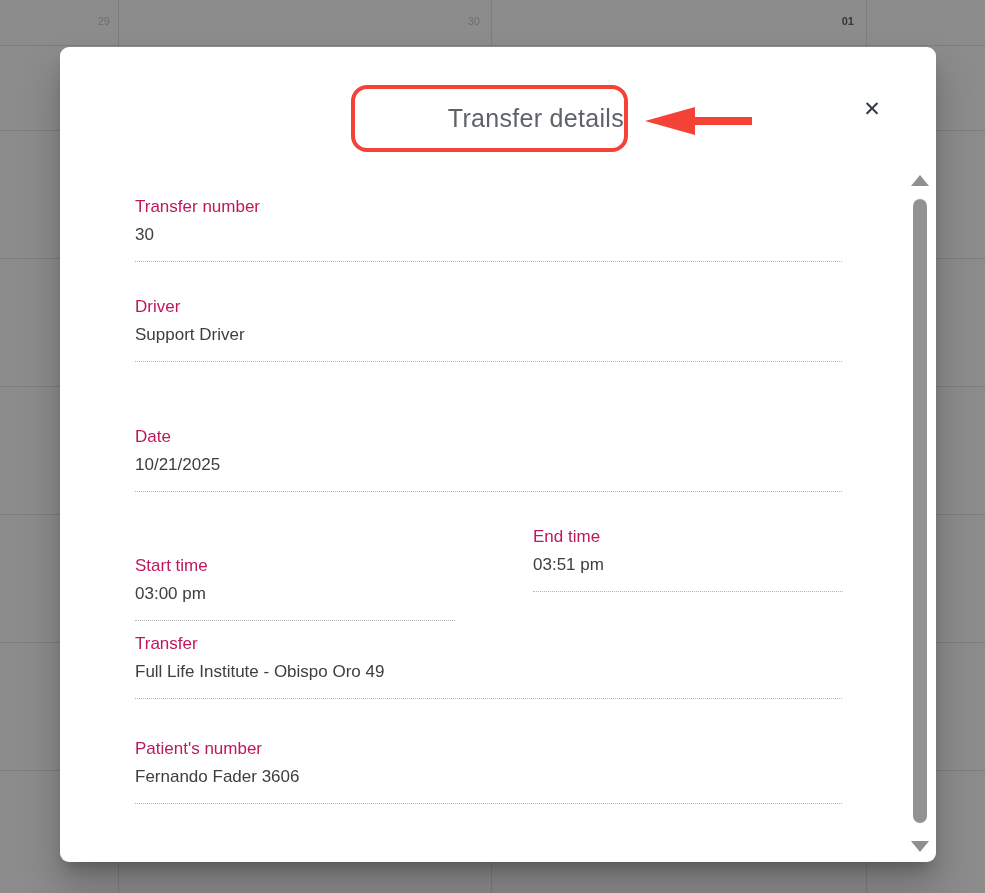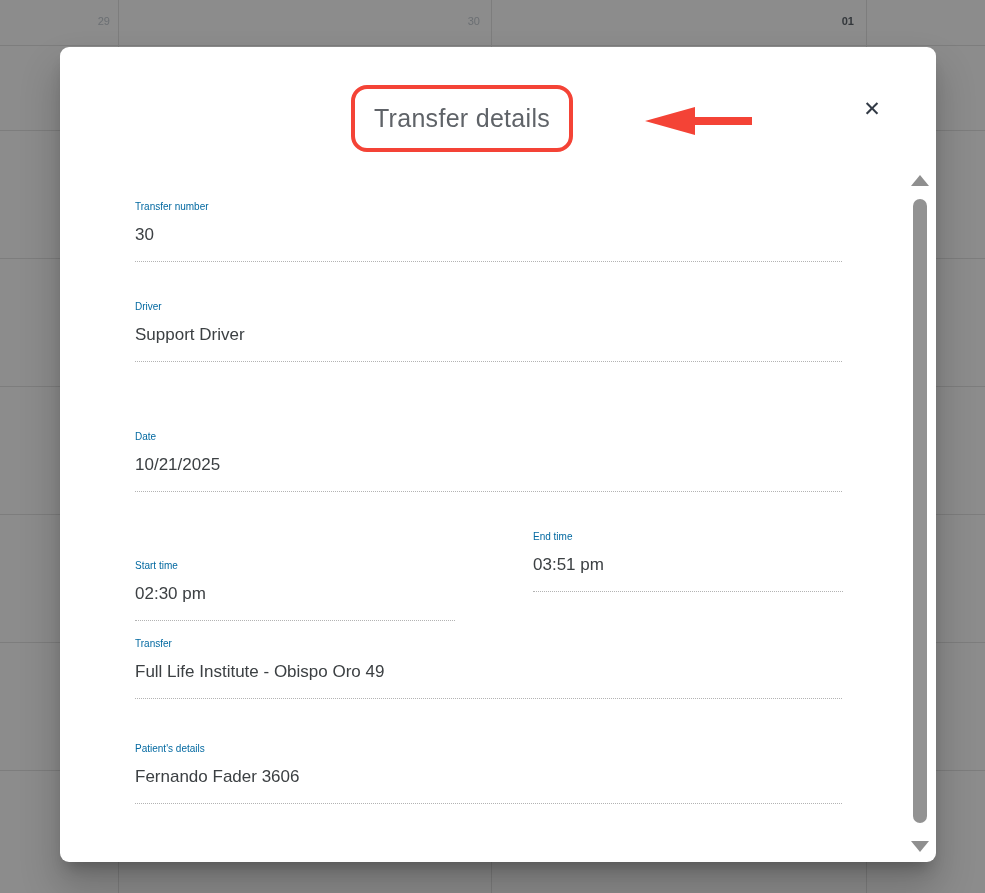--- a/index.html
+++ b/index.html
@@ -15,23 +15,23 @@
   .cal-date{position:absolute;top:15px;font-size:11px;color:#6b6f73;}
   .cal-date.today{color:#33373b;font-weight:bold;}
 
   
   .modal{
     position:absolute;left:60px;top:47px;width:876px;height:815px;
     background:#ffffff;border-radius:9px;
     box-shadow:0 11px 15px -7px rgba(0,0,0,.25), 0 24px 38px 3px rgba(0,0,0,.2);
   }
   .title-box{
-    position:absolute;left:291px;top:38px;width:222px;height:67px;
+    position:absolute;left:291px;top:38px;width:277px;height:67px;
     border:4px solid var(--accent,#f44336);border-radius:16px;
-    display:flex;align-items:center;justify-content:center;box-sizing:border-box;
+    display:flex;align-items:center;justify-content:flex-end;box-sizing:border-box;
   }
   .title-text{font-size:25px;color:#5f6368;letter-spacing:.3px;}
   .close-btn{
     position:absolute;left:796px;top:46px;width:32px;height:32px;
     background:none;border:none;cursor:pointer;
     font-size:21px;line-height:32px;color:#333b46;padding:0;text-align:center;
     font-family:"DejaVu Sans", sans-serif;
   }
 
   
@@ -40,21 +40,21 @@
     border-top:14px solid transparent;border-bottom:14px solid transparent;
     border-right:50px solid var(--accent,#f44336);
   }
   .arrow-shaft{
     position:absolute;left:633px;top:70px;width:59px;height:8px;
     background:var(--accent,#f44336);
   }
 
   
   .field{position:absolute;left:75px;width:707px;border-bottom:1px dotted #b3b3b3;box-sizing:border-box;}
-  .field .flabel{font-size:10px;color:#0369a1;line-height:14px;}
+  .field .flabel{font-size:17px;color:#be185d;line-height:14px;}
   .field .fvalue{font-size:17px;color:#3c4043;line-height:22px;margin-top:10px;padding-bottom:15px;}
   .f-transfer{top:153px;}
   .f-driver{top:253px;}
   .f-date{top:365px;margin-top:18px;}
   .f-start{top:483px;width:320px;margin-top:29px;}
   .f-end{top:483px;left:473px;width:310px;}
   .f-hospital{top:590px;}
   .f-address{top:695px;}
 
   
@@ -113,34 +113,34 @@
     <div class="fvalue">Support Driver</div>
   </div>
 
   <div class="field f-date">
     <div class="flabel">Date</div>
     <div class="fvalue">10/21/2025</div>
   </div>
 
   <div class="field f-start">
     <div class="flabel">Start time</div>
-    <div class="fvalue">02:30 pm</div>
+    <div class="fvalue">03:00 pm</div>
   </div>
 
   <div class="field f-end">
     <div class="flabel">End time</div>
     <div class="fvalue">03:51 pm</div>
   </div>
 
   <div class="field f-hospital">
     <div class="flabel">Transfer</div>
     <div class="fvalue">Full Life Institute - Obispo Oro 49</div>
   </div>
 
   <div class="field f-address">
-    <div class="flabel">Patient's details</div>
+    <div class="flabel">Patient's number</div>
     <div class="fvalue">Fernando Fader 3606</div>
   </div>
 
   <div class="sb-up"></div>
   <div class="sb-thumb"></div>
   <div class="sb-down"></div>
 </div>
 
 </body></html>

